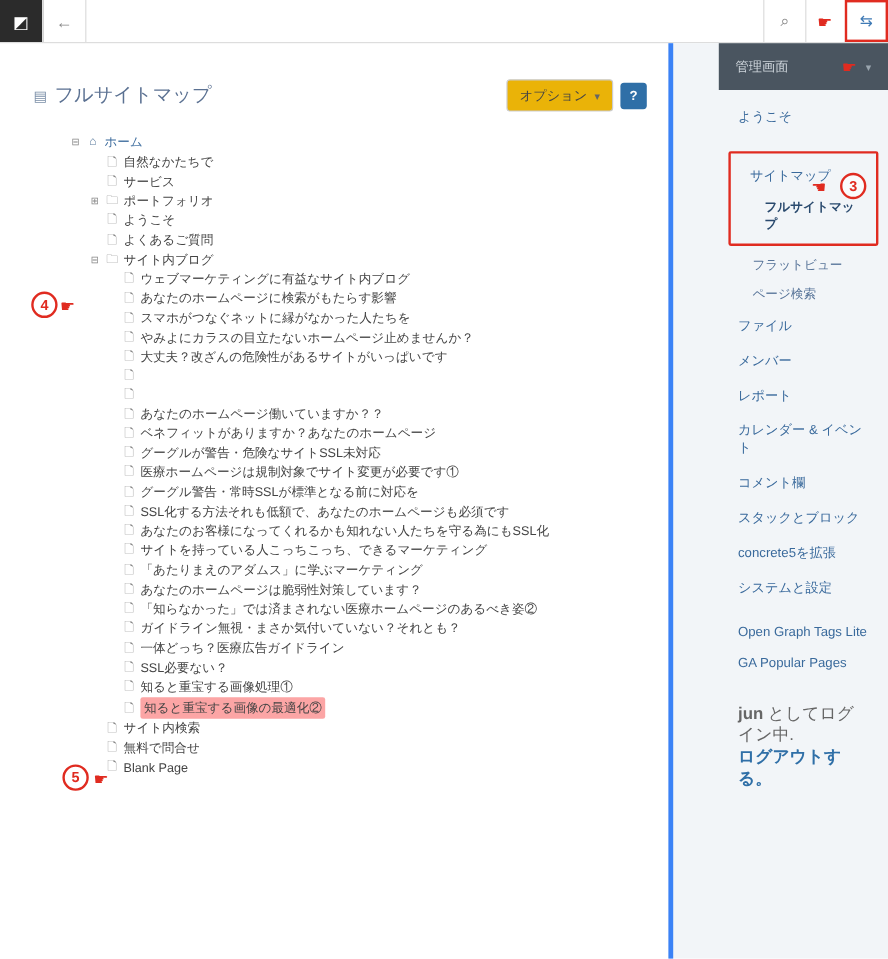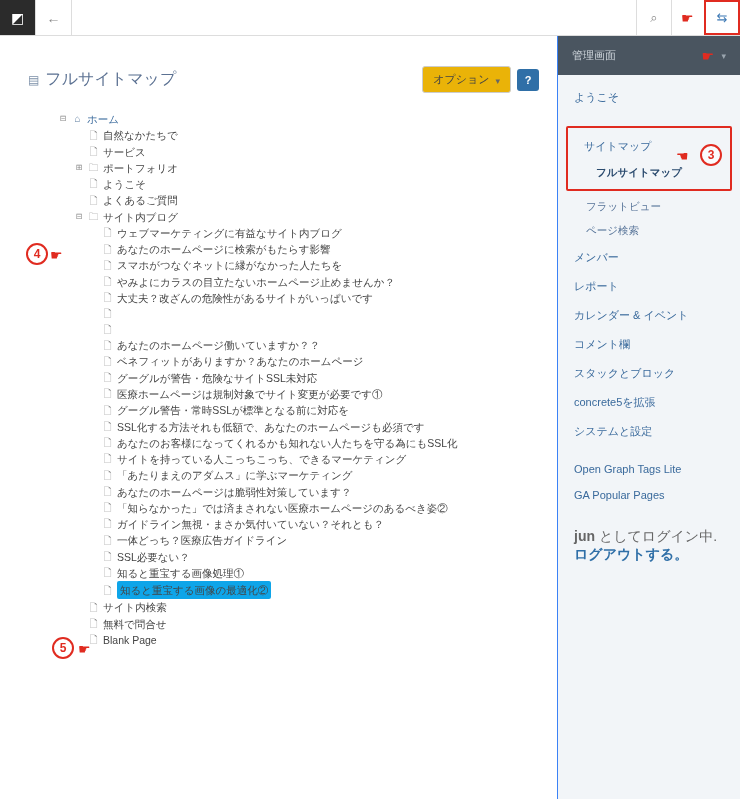--- a/index.html
+++ b/index.html
@@ -12,40 +12,40 @@
     .topbar-middle { flex: 1; }
     .topbar-search { width: 36px; border-left: 1px solid #ddd; border-right: 1px solid #ddd; display: flex; align-items: center; justify-content: center; color: #888; font-size: 13px; }
     .topbar-user { width: 32px; display: flex; align-items: center; justify-content: center; }
     .topbar-menu { width: 36px; display: flex; align-items: center; justify-content: center; color: #3f7ab5; font-size: 13px; border: 2px solid #e02b20; }
     .red-pointer { display: inline-block; width: 14px; height: 10px; position: relative; }
     .red-pointer::before { content: "☛"; color: #e02b20; font-size: 14px; line-height: 10px; }
 
     
     .main-wrap { display: flex; height: calc(100% - 36px); }
     .content { flex: 1; padding: 16px 18px; overflow: hidden; }
-    .sidebar { width: 183px; background: #f2f5f8; border-left: 1px solid #3b82f6; display: flex; flex-direction: column; }
+    .sidebar { width: 183px; background: #f2f5f8; border-left: 4px solid #3b82f6; display: flex; flex-direction: column; padding-left: 38px; }
 
     
     .page-header { display: flex; align-items: center; justify-content: space-between; padding: 14px 0 18px 10px; }
     .page-title { font-size: 16px; color: #5b7192; font-weight: 400; display: flex; align-items: center; gap: 6px; }
     .page-title-icon { color: #7b8fa8; font-size: 12px; }
     .header-actions { display: flex; gap: 6px; align-items: center; }
     .btn-options { border: 1px solid #ccc; background: #eab308; padding: 5px 10px; font-size: 11px; color: #444; border-radius: 3px; display: flex; align-items: center; gap: 4px; }
     .btn-help { width: 22px; height: 22px; border-radius: 3px; background: #2f6fa7; color: #fff; display: flex; align-items: center; justify-content: center; font-size: 11px; font-weight: bold; }
 
     
     .tree { padding-left: 40px; color: #555; line-height: 1.55; font-size: 10.5px; }
     .tree-node { display: flex; align-items: center; gap: 4px; white-space: nowrap; }
     .tree-toggle { width: 10px; color: #888; font-size: 8px; display: inline-block; text-align: center; }
     .tree-icon { color: #888; font-size: 10px; width: 11px; display: inline-block; text-align: center; }
     .tree-children { padding-left: 16px; }
     .tree-children.deep { padding-left: 28px; }
     .tree-label { color: #444; }
     .tree-label.linkish { color: #3a6a9c; }
-    .tree-label.selected { background: #0ea5e9; padding: 1px 3px; border-radius: 2px; }
+    .tree-label.selected { background: #fca5a5; padding: 1px 3px; border-radius: 2px; }
     .home-icon { color: #5a7b9e; }
 
     
     .sidebar-header { background: #4a5560; color: #cfd6dc; padding: 12px 14px; font-size: 11px; display: flex; align-items: center; justify-content: space-between; }
     .sidebar-header-caret { color: #9aa5ae; font-size: 9px; }
     .sidebar-body { padding: 8px 0; flex: 1; overflow: auto; }
     .sb-item { padding: 7px 16px; color: #3a6a9c; font-size: 11px; cursor: pointer; }
     .sb-item.group { color: #3a6a9c; }
     .sb-sub { padding: 5px 16px 5px 28px; color: #567398; font-size: 10.5px; }
     .sb-sub.active { color: #2a4a6e; font-weight: 600; }
@@ -260,20 +260,21 @@
     </div>
     <div class="sidebar-body" id="sidebar-body">
         <div class="sb-item">ようこそ</div>
         <div class="sb-sep"></div>
         <div class="sb-box highlight">
           <div class="sb-item group">サイトマップ</div>
           <div class="sb-sub active">フルサイトマップ</div>
         </div>
         <div class="sb-sub">フラットビュー</div>
         <div class="sb-sub">ページ検索</div>
+        <div class="sb-item">ファイル</div>
         <div class="sb-item">メンバー</div>
         <div class="sb-item">レポート</div>
         <div class="sb-item">カレンダー &amp; イベント</div>
         <div class="sb-item">コメント欄</div>
         <div class="sb-item">スタックとブロック</div>
         <div class="sb-item">concrete5を拡張</div>
         <div class="sb-item">システムと設定</div>
         <div class="sb-sep"></div>
         <div class="sb-item">Open Graph Tags Lite</div>
         <div class="sb-item">GA Popular Pages</div>

